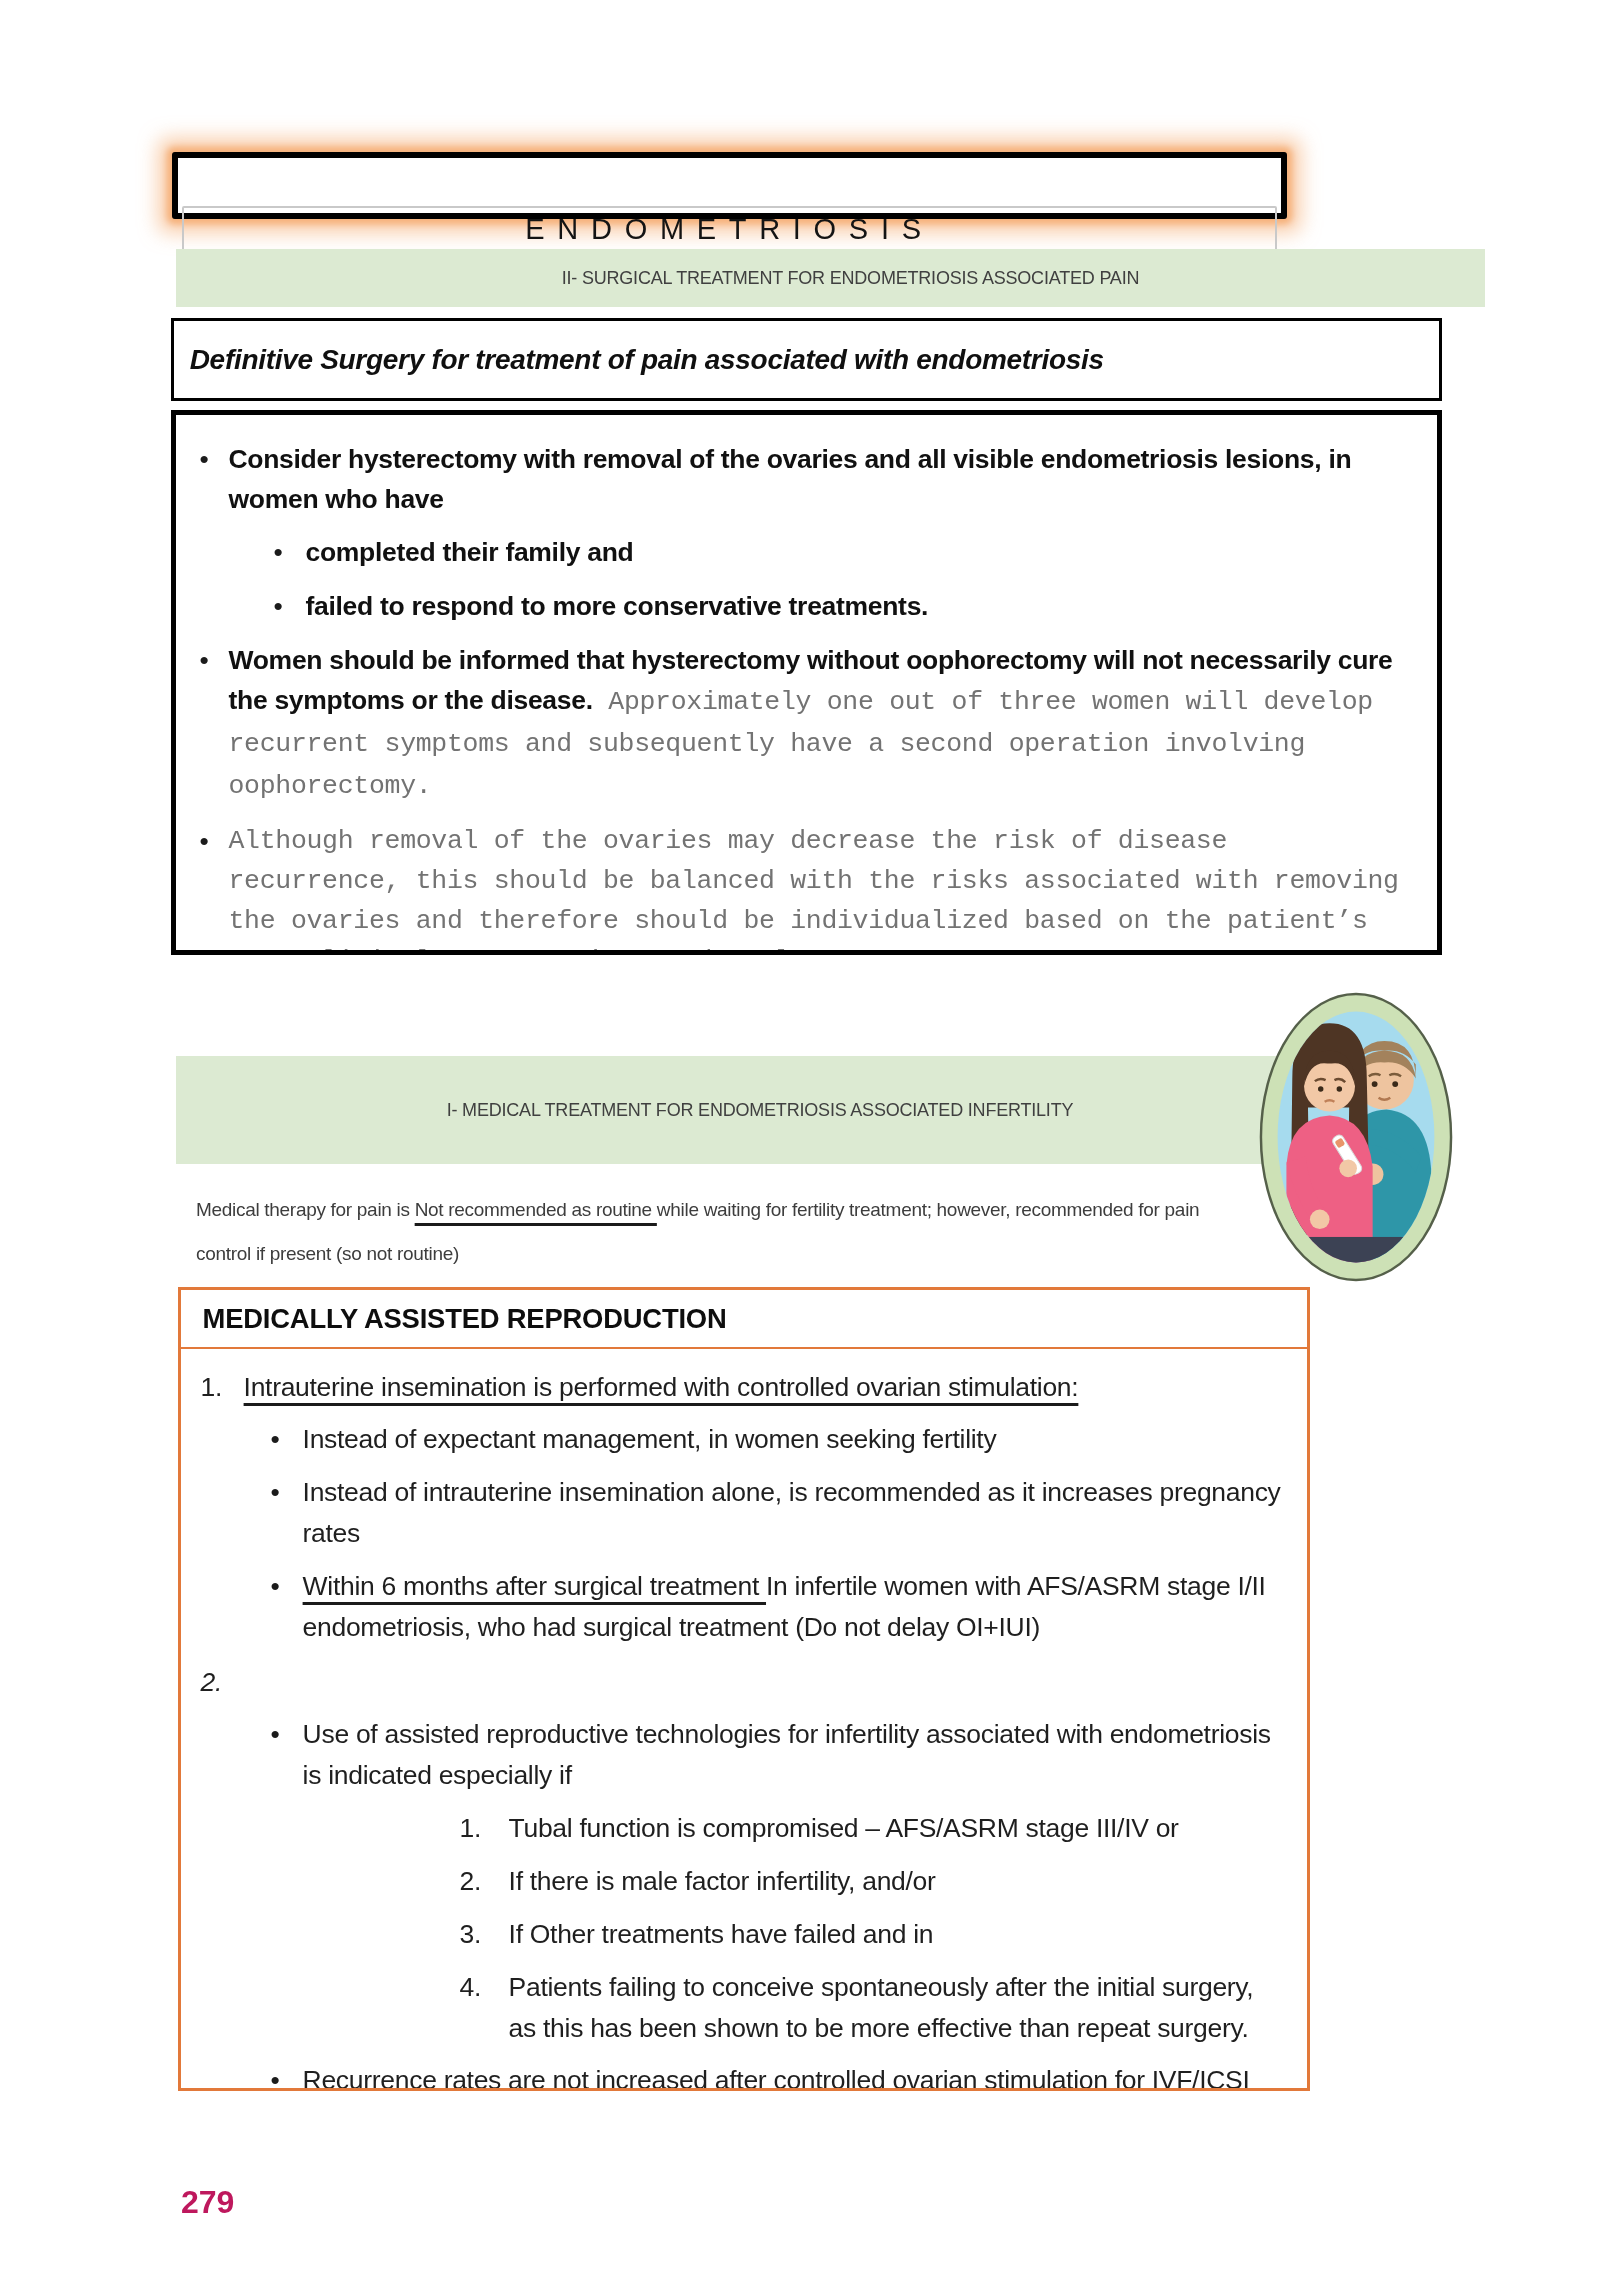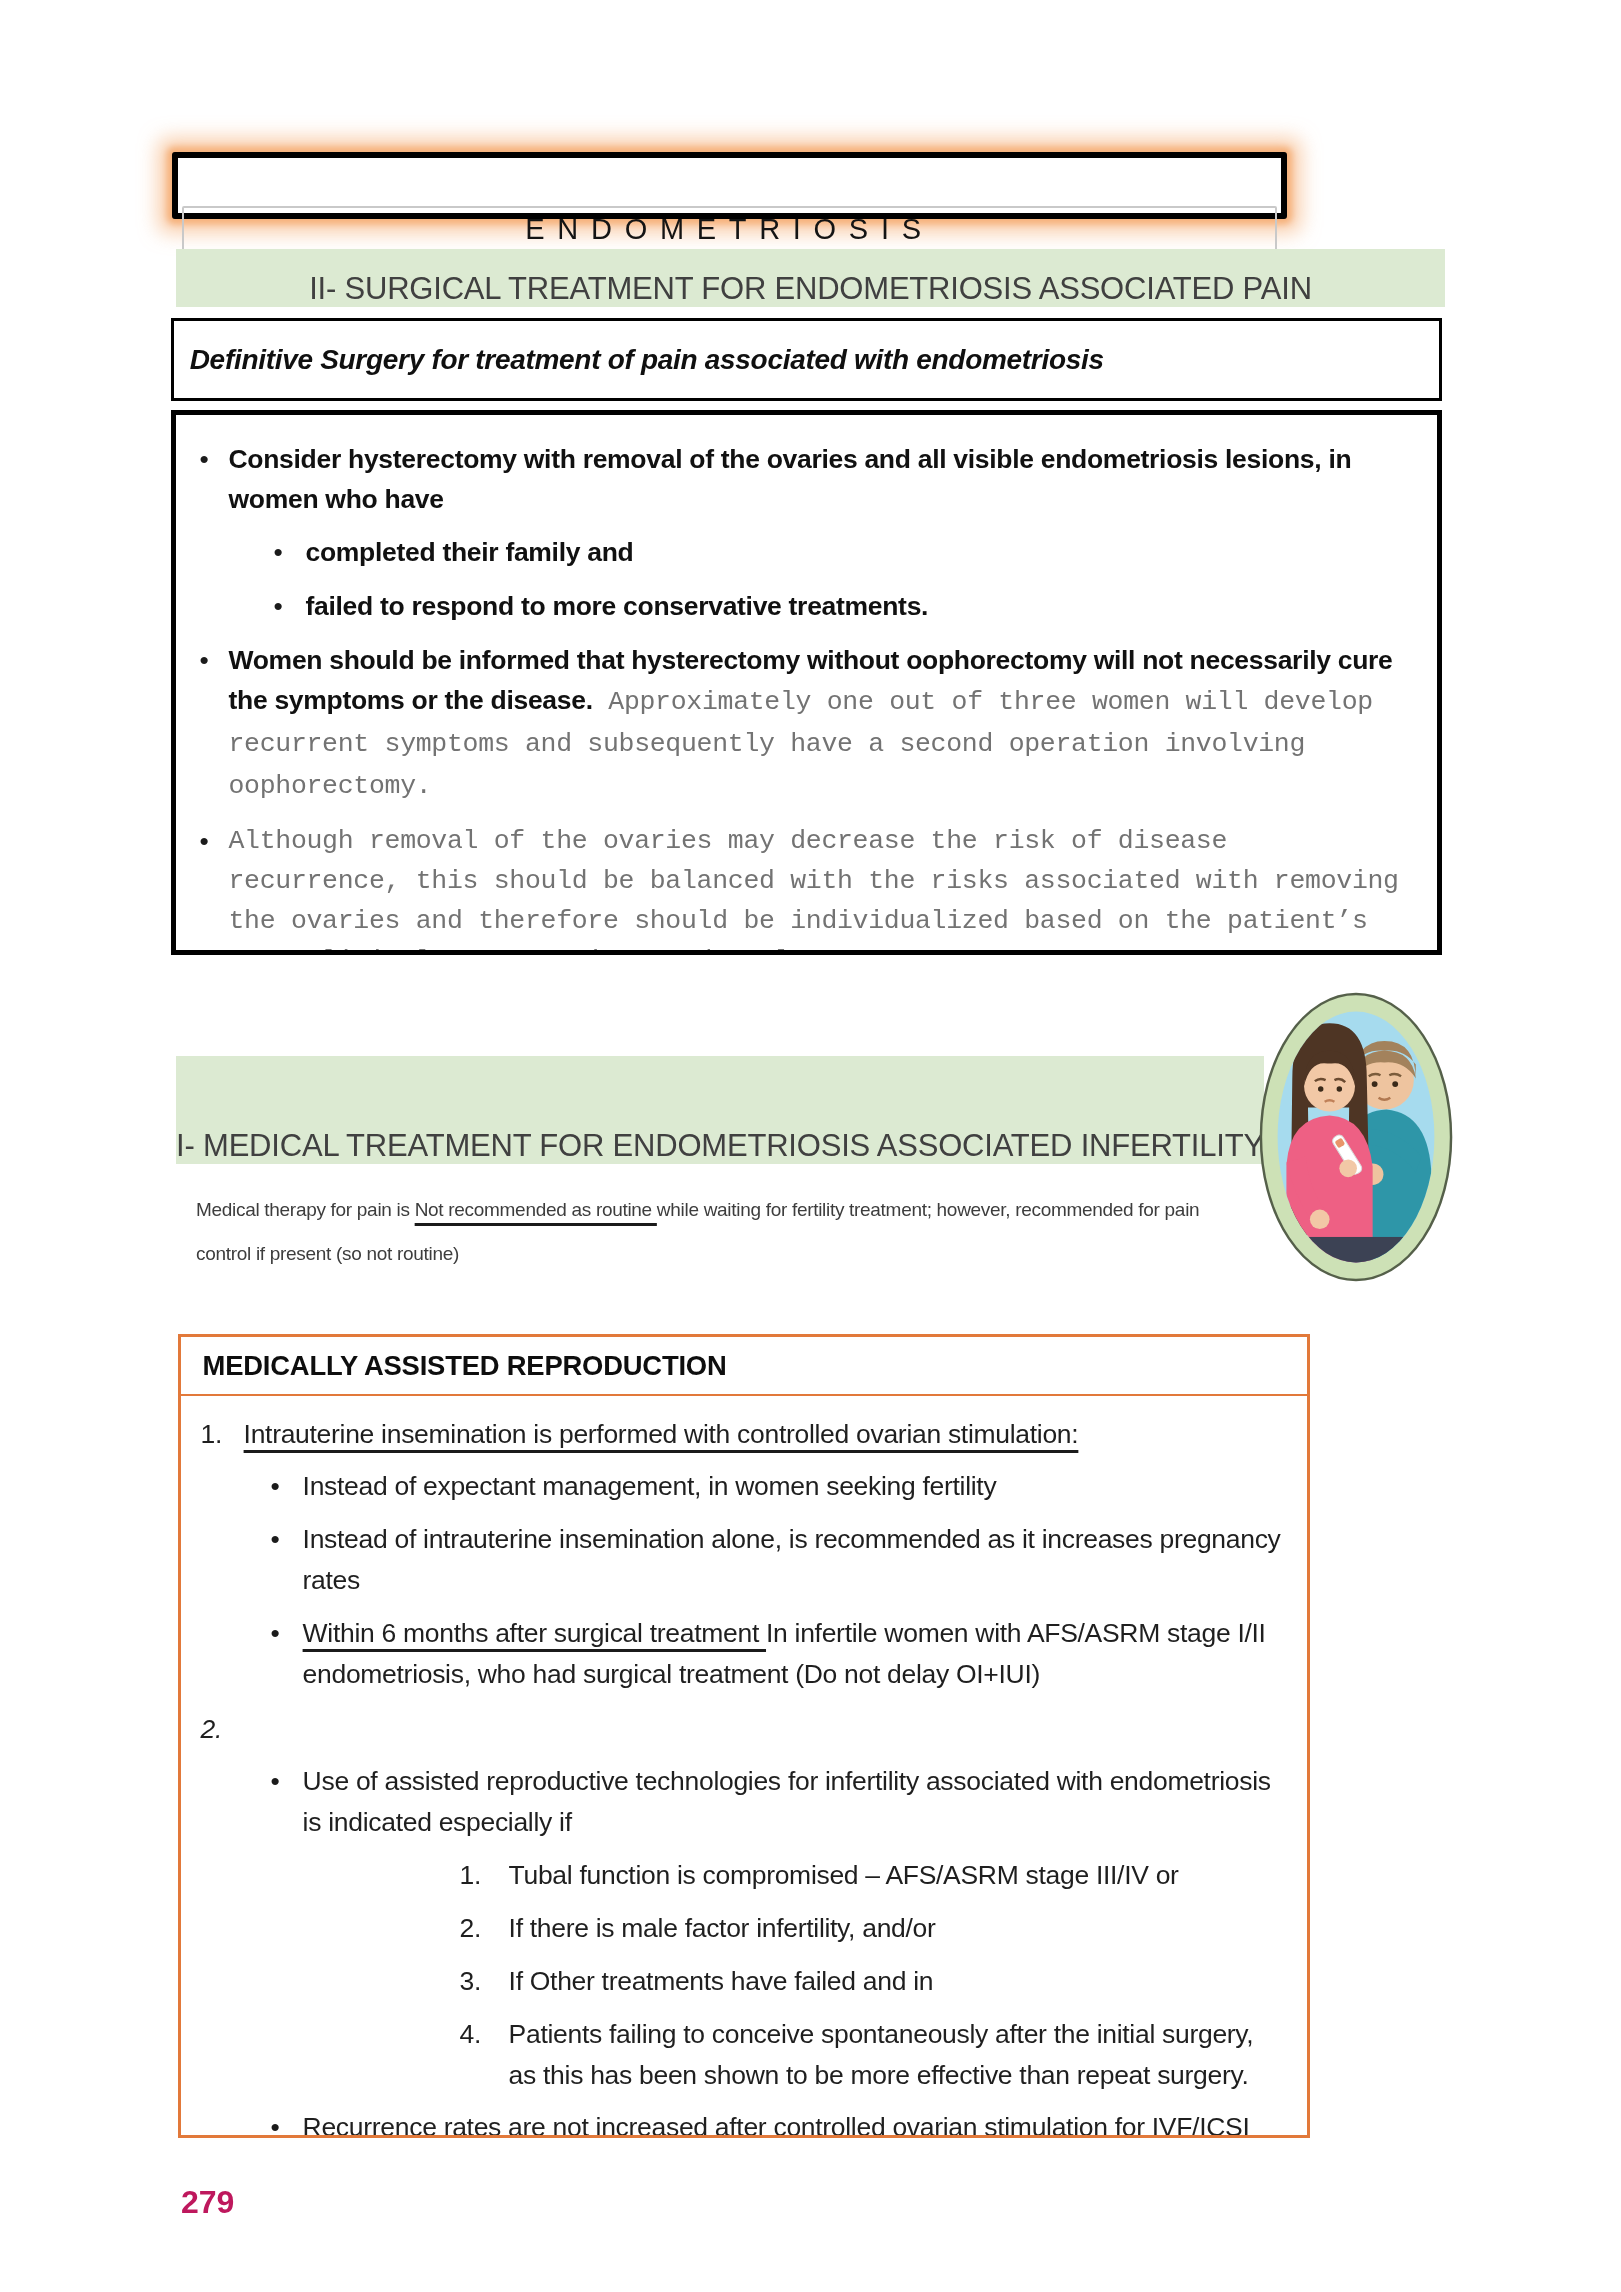--- a/index.html
+++ b/index.html
@@ -21,22 +21,22 @@
     width:100%;height:100%;box-sizing:border-box;
     border:2px solid #c9c9c9;border-radius:2px;
     display:flex;align-items:center;justify-content:center;margin-top:44px;
   }
   .title-text{
     font-size:29px;font-weight:500;letter-spacing:12.7px;color:#141414;
   }
 
   
   .green-bar{
-    background:#dcead2;display:flex;align-items:flex-end;justify-content:center;
-    color:#404040;font-size:31px;letter-spacing:-0.2px;
+    background:#dcead2;display:flex;align-items:center;justify-content:center;
+    color:#404040;font-size:18px;letter-spacing:-0.2px;padding-left:40px;
   }
   .green-bar-1{left:176px;top:249px;width:1269px;height:58px;}
   .green-bar-2{left:176px;top:1056px;width:1088px;height:108px;}
 
   
   .def-box{
     left:171px;top:318px;width:1271px;height:83px;box-sizing:border-box;
     border:3.9px solid #000;display:flex;align-items:center;
     padding-left:15.7px;background:#fff;
   }
@@ -65,21 +65,21 @@
   .u{
     text-decoration:underline;text-decoration-thickness:2.9px;text-underline-offset:6.9px;
     text-decoration-color:#1b1b1b;
   }
 
   
   .couple{left:1257px;top:990px;width:198px;height:294px;}
 
   
   .mar-box{
-    left:178px;top:1334px;width:1132px;height:804px;box-sizing:border-box;
+    left:178px;top:1287px;width:1132px;height:804px;box-sizing:border-box;
     border:3.9px solid #e2793a;background:#fff;overflow:hidden;
   }
   .mar-header{
     height:59px;box-sizing:border-box;border-bottom:2.9px solid #e2793a;
     display:flex;align-items:center;padding-left:21.6px;
     font-size:27.4px;font-weight:bold;color:#0e0e0e;letter-spacing:-0.2px;
   }
   .mar-content{
     padding:17.6px 25.5px 0 19.6px;font-size:26.5px;line-height:41px;color:#1f1f1f;
   }

